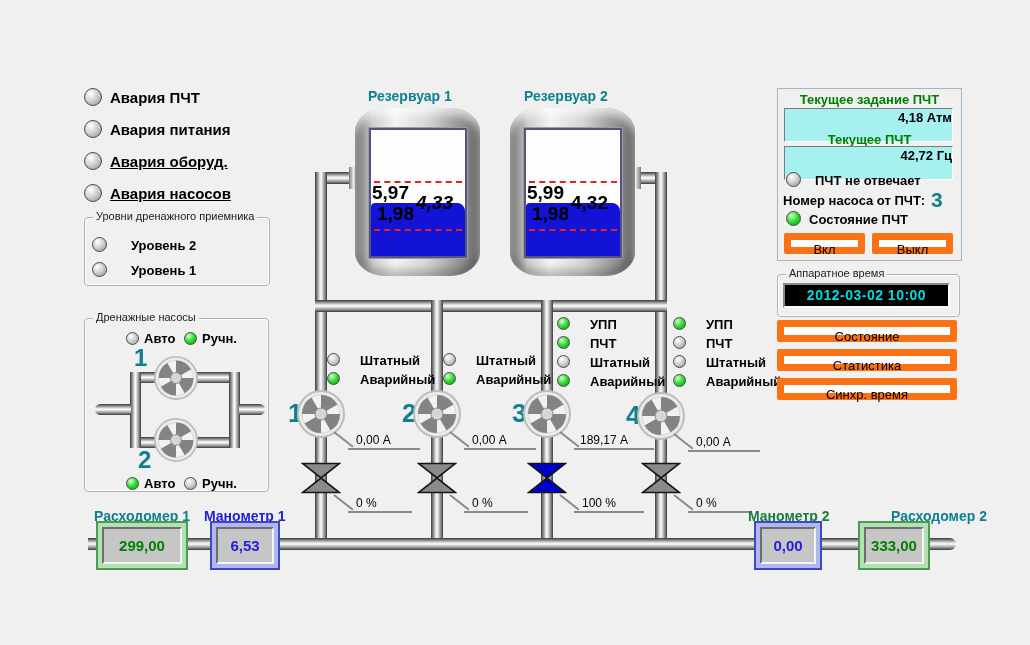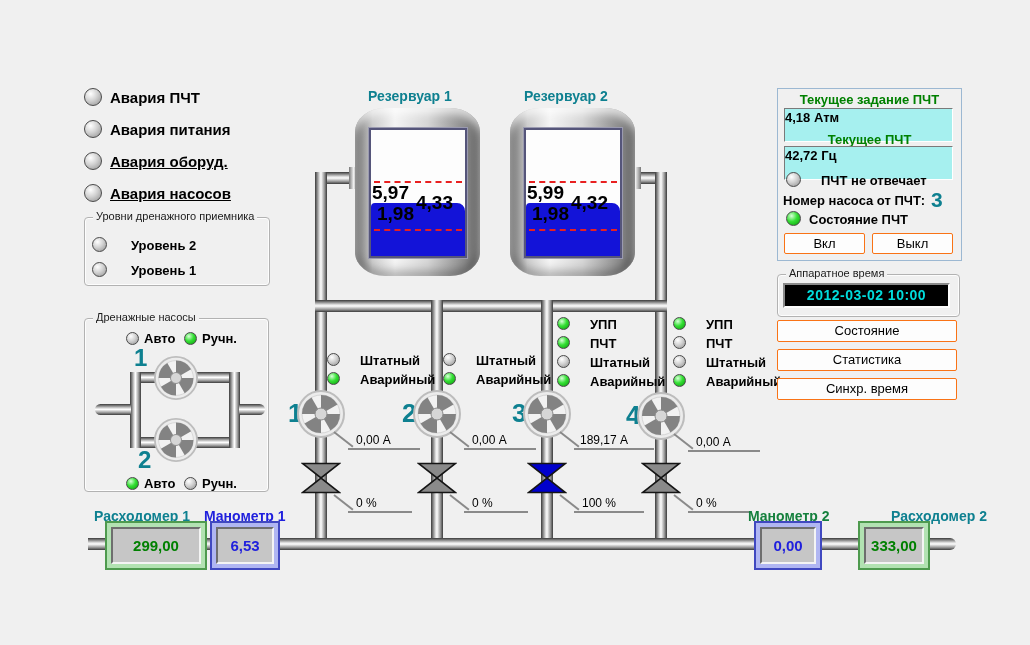--- a/index.html
+++ b/index.html
@@ -42,23 +42,23 @@
   .valvewrap.open svg polygon{fill:#0000cc;}
   
   .co-line{position:absolute;height:2px;background:#8a8a8a;}
   .co-diag{position:absolute;height:2px;width:24px;background:#8a8a8a;transform:rotate(38deg);transform-origin:left center;}
   .co-text{position:absolute;font-size:12px;font-weight:normal;white-space:nowrap;}
   
   #pct-panel{position:absolute;left:777px;top:88px;width:183px;height:171px;border:1px solid #9cb8d2;}
   .panel-title{position:absolute;left:0;width:100%;text-align:center;font-size:13px;font-weight:bold;color:#008000;white-space:nowrap;}
   .cyan-field{position:absolute;left:6px;width:169px;height:34px;background:#a6f0ef;box-sizing:border-box;
         border-top:1px solid #7a7a7a;border-left:1px solid #7a7a7a;border-bottom:1px solid #fff;border-right:1px solid #fff;
-        text-align:left;font-size:13px;font-weight:bold;line-height:18px;}
+        text-align:right;font-size:13px;font-weight:bold;line-height:18px;}
   .panel-label{position:absolute;font-size:13px;font-weight:bold;white-space:nowrap;}
-  .btn{position:absolute;background:#fdfdfd;border:1px solid #f97316;border-radius:2px;
+  .btn{position:absolute;background:#fdfdfd;border:7px solid #f97316;border-radius:2px;
        font-size:13px;text-align:center;color:#000;cursor:pointer;box-sizing:border-box;}
   
   #lcd{position:absolute;left:5px;top:8px;width:167px;height:25px;background:#000;
        border:2px solid;border-color:#8a8a8a #fdfdfd #fdfdfd #8a8a8a;box-sizing:border-box;
        color:#00dcdc;font-weight:bold;font-size:14px;text-align:center;line-height:20px;letter-spacing:.5px;}
   
   .meter-label{position:absolute;font-size:14px;font-weight:bold;white-space:nowrap;}
   .meter-box{position:absolute;height:49px;padding:4px;box-sizing:border-box;}
   .meter-box.green{background:#b2e2b2;border:2px solid #4e9a4e;}
   .meter-box.blue{background:#b0b6f2;border:2px solid #4048c0;}
@@ -140,21 +140,21 @@
   <span class="mode-label" style="left:202px;top:476px;">Ручн.</span>
 
   <span class="tank-title" style="left:368px;top:88px;">Резервуар 1</span>
   <div class="collar" style="left:349px;top:167px;"></div>
   <div class="tank" style="left:355px;top:108px;">
     <div class="tank-window">
       <div class="liquid"></div>
       <div class="redline" style="top:51px;"></div>
       <div class="redline" style="top:99px;"></div>
       <span class="tank-val" style="left:1px;top:53px;">5,97</span>
-      <span class="tank-val" style="left:45px;top:63px;">4,33</span>
+      <span class="tank-val" style="left:45px;top:63px;font-style:italic;">4,33</span>
       <span class="tank-val" style="left:6px;top:74px;">1,98</span>
     </div>
   </div>
   <span class="tank-title" style="left:524px;top:88px;">Резервуар 2</span>
   <div class="collar" style="left:631px;top:167px;"></div>
   <div class="tank" style="left:510px;top:108px;">
     <div class="tank-window">
       <div class="liquid"></div>
       <div class="redline" style="top:51px;"></div>
       <div class="redline" style="top:99px;"></div>
@@ -279,40 +279,40 @@
   <div class="co-diag" style="left:674px;top:494px;"></div>
   <div class="co-line" style="left:688px;top:511px;width:64px;"></div>
   <span class="co-text" style="left:696px;top:496px;">0 %</span>
 
   <div id="pct-panel">
     <span class="panel-title" style="top:3px;">Текущее задание ПЧТ</span>
     <div class="cyan-field" style="top:19px;">4,18 Атм</div>
     <span class="panel-title" style="top:43px;">Текущее ПЧТ</span>
     <div class="cyan-field" style="top:57px;">42,72 Гц</div>
     <span class="led led15 off" style="left:8px;top:83px;"></span>
-    <span class="panel-label" style="left:43px;top:84px;">ПЧТ не отвечает</span>
+    <span class="panel-label" style="left:37px;top:84px;">ПЧТ не отвечает</span>
     <span class="panel-label" style="left:5px;top:104px;">Номер насоса от ПЧТ:</span>
     <span class="panel-label teal" style="left:153px;top:99px;font-size:21px;">3</span>
     <span class="led led15 on" style="left:8px;top:122px;"></span>
     <span class="panel-label" style="left:31px;top:123px;">Состояние ПЧТ</span>
     <div class="btn" style="left:6px;top:144px;width:81px;height:21px;line-height:19px;">Вкл</div>
     <div class="btn" style="left:94px;top:144px;width:81px;height:21px;line-height:19px;">Выкл</div>
   </div>
 
   <div class="grpbox" style="left:777px;top:274px;width:181px;height:41px;">
     <span class="grplabel">Аппаратное время</span>
     <div id="lcd">2012-03-02 10:00</div>
   </div>
 
   <div class="btn" style="left:777px;top:320px;width:180px;height:22px;line-height:20px;">Состояние</div>
   <div class="btn" style="left:777px;top:349px;width:180px;height:22px;line-height:20px;">Статистика</div>
   <div class="btn" style="left:777px;top:378px;width:180px;height:22px;line-height:20px;">Синхр. время</div>
 
   <span class="meter-label teal" style="left:94px;top:508px;">Расходомер 1</span>
-  <div class="meter-box green" style="left:105px;top:521px;width:102px;">
+  <div class="meter-box green" style="left:96px;top:521px;width:92px;">
     <div class="meter-inner">299,00</div>
   </div>
   <span class="meter-label" style="left:204px;top:508px;color:#2020dd;">Манометр 1</span>
   <div class="meter-box blue" style="left:210px;top:521px;width:70px;">
     <div class="meter-inner">6,53</div>
   </div>
   <span class="meter-label" style="left:748px;top:508px;color:#15803d;">Манометр 2</span>
   <div class="meter-box blue" style="left:754px;top:521px;width:68px;">
     <div class="meter-inner">0,00</div>
   </div>

